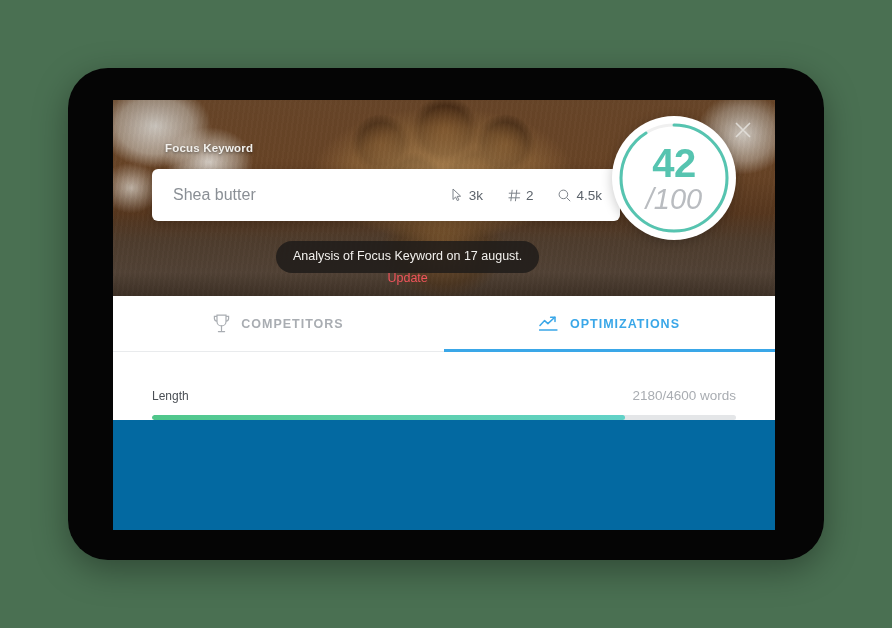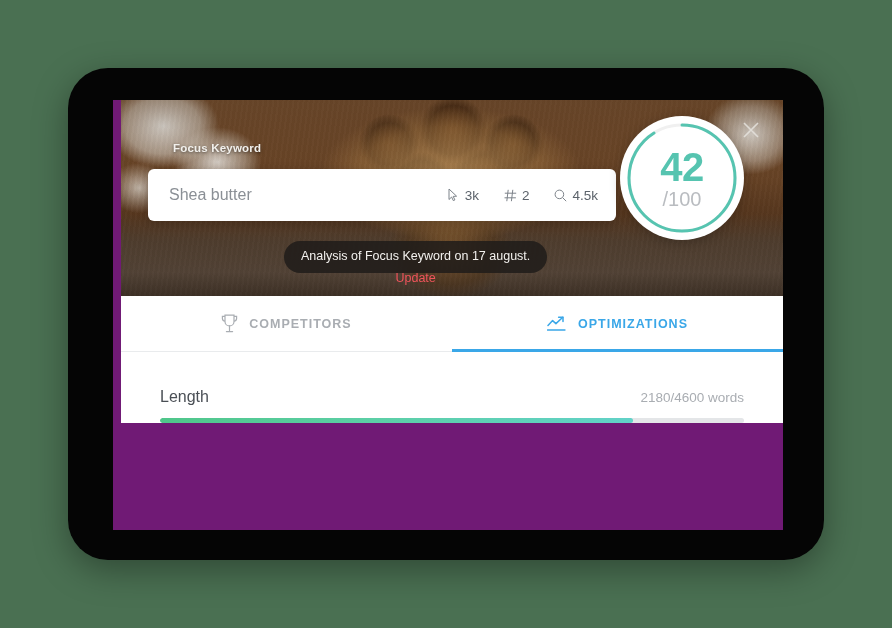--- a/index.html
+++ b/index.html
@@ -25,23 +25,22 @@
     background: #050505;
     border-radius: 40px;
     box-shadow: 0 10px 34px rgba(0,0,0,0.35);
   }
   #tablet-screen {
     position: absolute;
     left: 45px;
     top: 32px;
     width: 662px;
     height: 430px;
-    background: #701a75;
+    background: #0369a1;
     overflow: hidden;
-    padding-left: 8px;
   }
 
   
   #hero {
     position: relative;
     width: 662px;
     height: 196px;
     overflow: hidden;
     background: #6b4a2d;
   }
@@ -90,21 +89,21 @@
     color: #f2f0ec;
     font-size: 11.5px;
     font-weight: bold;
     letter-spacing: .2px;
     text-shadow: 0 1px 3px rgba(0,0,0,.5);
   }
 
   
   #search-bar {
     position: absolute;
-    left: 27px;
+    left: 39px;
     top: 69px;
     width: 468px;
     height: 52px;
     background: #ffffff;
     border-radius: 6px;
     box-shadow: 0 2px 10px rgba(0,0,0,.18);
     display: flex;
     align-items: center;
   }
   #search-input {
@@ -158,23 +157,24 @@
   }
   #score-value {
     display: block;
     font-size: 40px;
     font-weight: bold;
     color: #56c4b0;
     letter-spacing: -0.5px;
   }
   #score-total {
     display: block;
-    font-size: 20px;
+    font-size: 29px;
     color: #b9bcc0;
     margin-top: 2px;
+    font-style: italic;
   }
 
   
   #analysis-banner {
     position: absolute;
     left: 163px;
     top: 141px;
     height: 32px;
     padding: 0 17px;
     border-radius: 16px;
@@ -227,21 +227,21 @@
     background: #fff;
   }
   .opt-row { margin-bottom: 30px; }
   .opt-row-head {
     display: flex;
     justify-content: space-between;
     align-items: baseline;
     margin-bottom: 12px;
   }
   .opt-label {
-    font-size: 16px;
+    font-size: 12px;
     color: #4a4f55;
   }
   .opt-value {
     font-size: 13.5px;
     color: #a9adb2;
   }
   .opt-track {
     height: 5px;
     border-radius: 3px;
     background: #e4e6e8;

